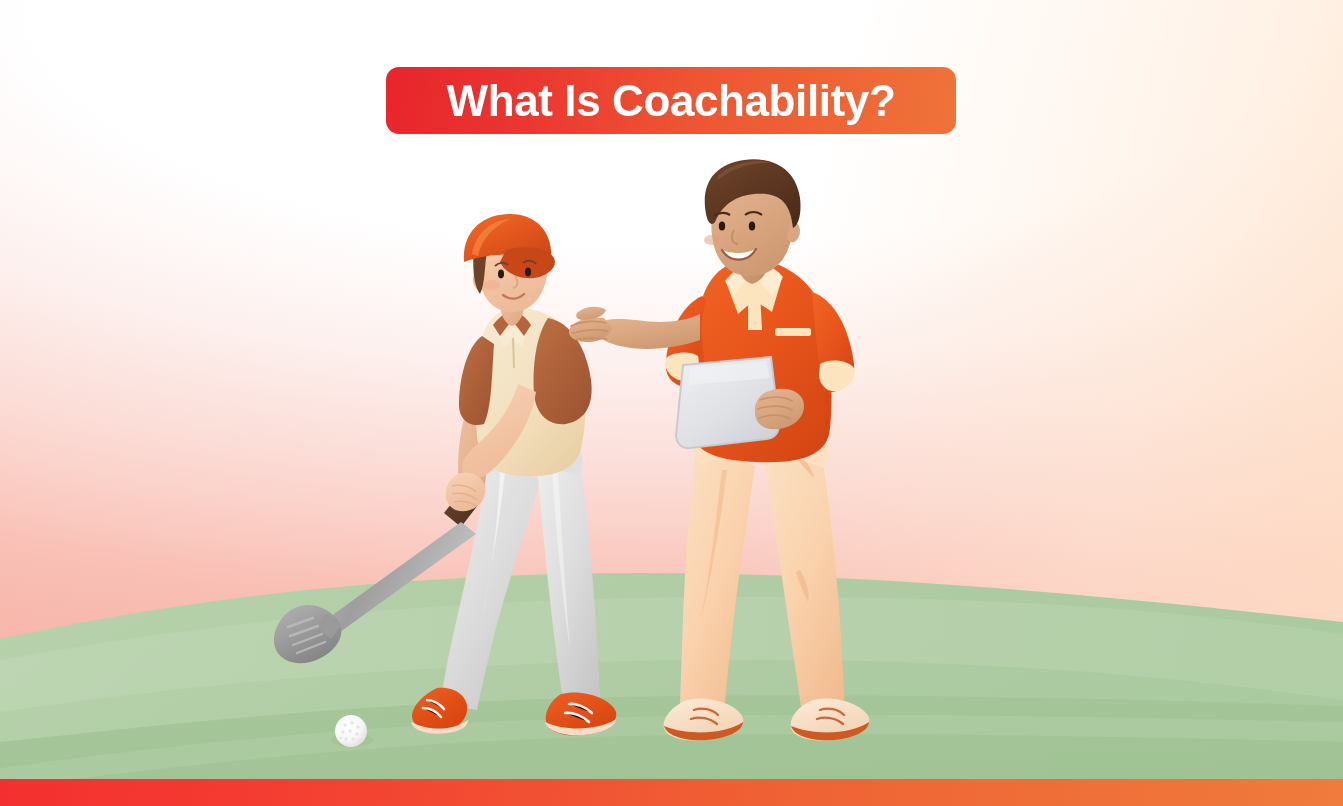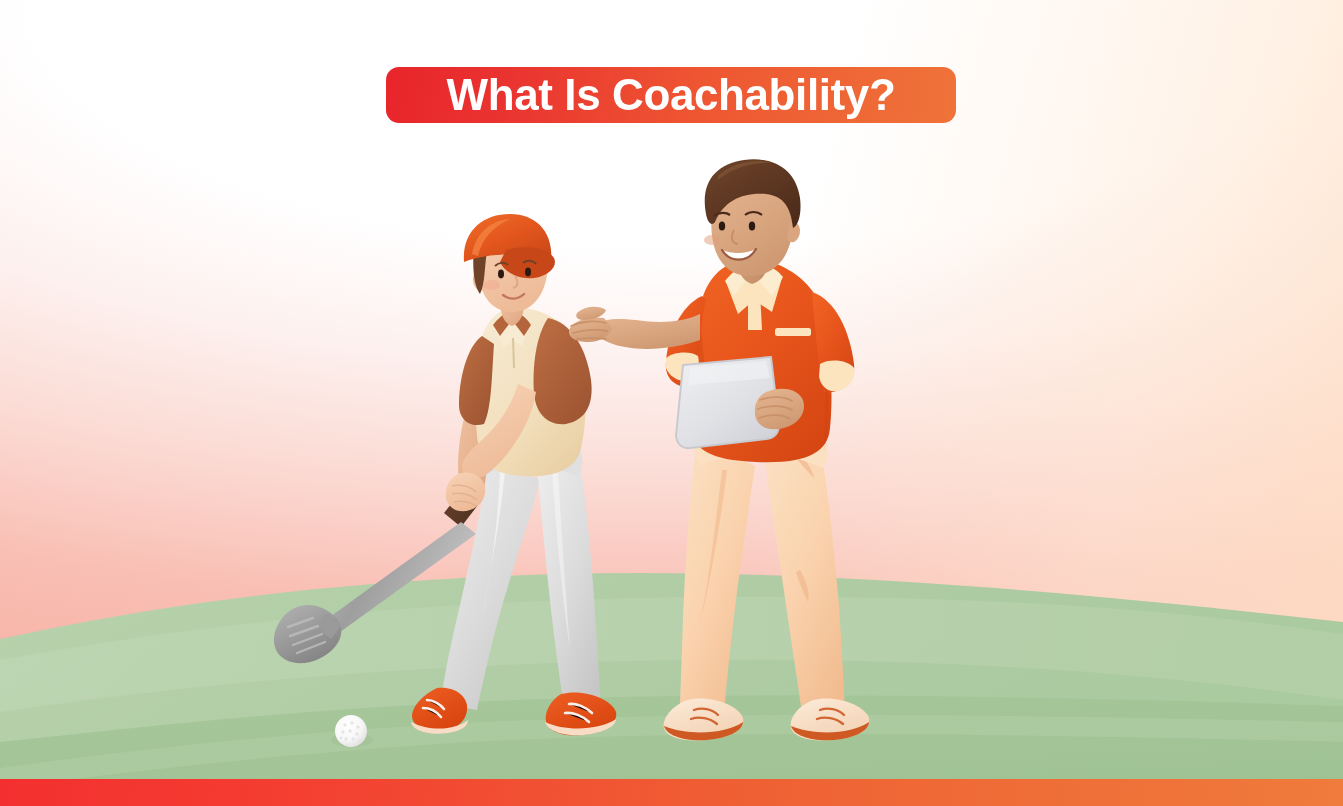--- a/index.html
+++ b/index.html
@@ -17,21 +17,21 @@
     background:
       radial-gradient(140% 90% at 50% 0%, #ffffff 0%, #ffffff 34%, #fdf1ef 50%, #fbd9d2 68%, #f9bfb4 84%, #f7b2a6 100%);
   }
   .sky-warm {
     position:absolute; left:0; top:0; width:1343px; height:806px;
     background:linear-gradient(105deg, rgba(255,255,255,0) 55%, rgba(255,233,214,.55) 80%, rgba(255,226,200,.8) 100%);
   }
 
   
   .banner {
-    position:absolute; left:386px; top:67px; width:570px; height:56px;
+    position:absolute; left:386px; top:67px; width:570px; height:67px;
     border-radius:13px;
     background:linear-gradient(100deg, #e8252b 0%, #ea3430 22%, #ee5632 55%, #ef7339 100%);
     display:flex; align-items:center; justify-content:center;
   }
   .banner-title {
     color:#ffffff; font-size:44px; font-weight:bold;
     letter-spacing:-0.4px; white-space:nowrap; line-height:1;
     font-family:"Liberation Sans", sans-serif;
   }
 

